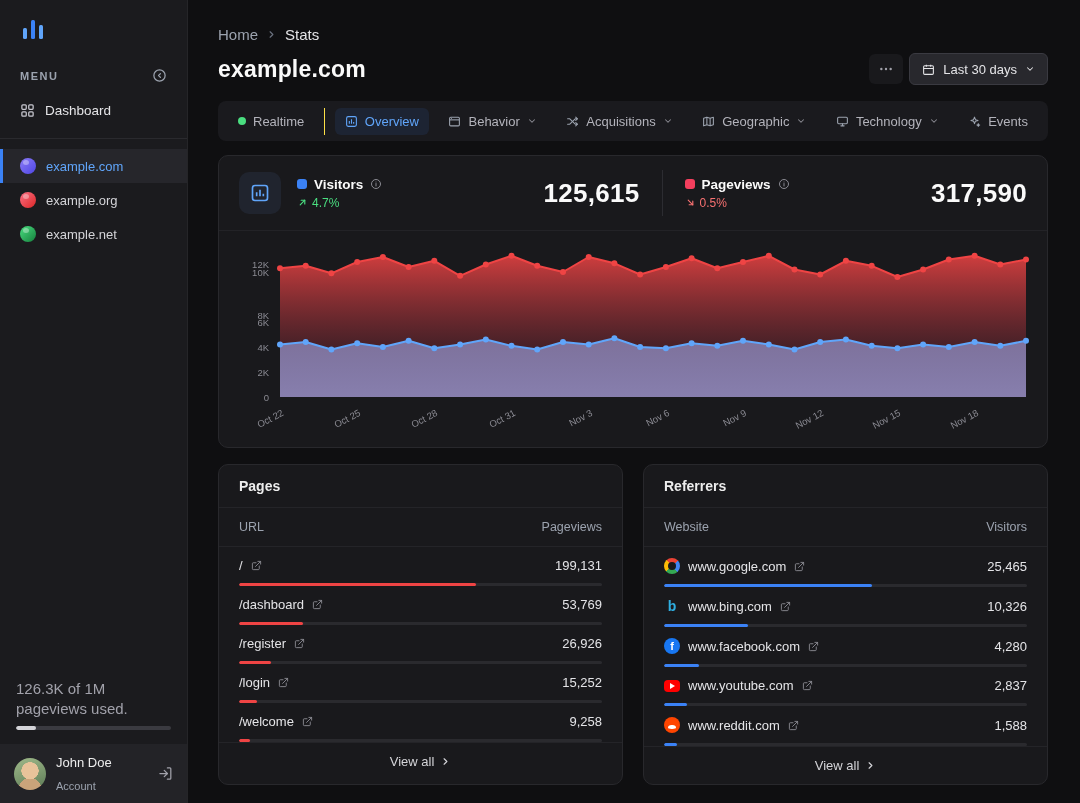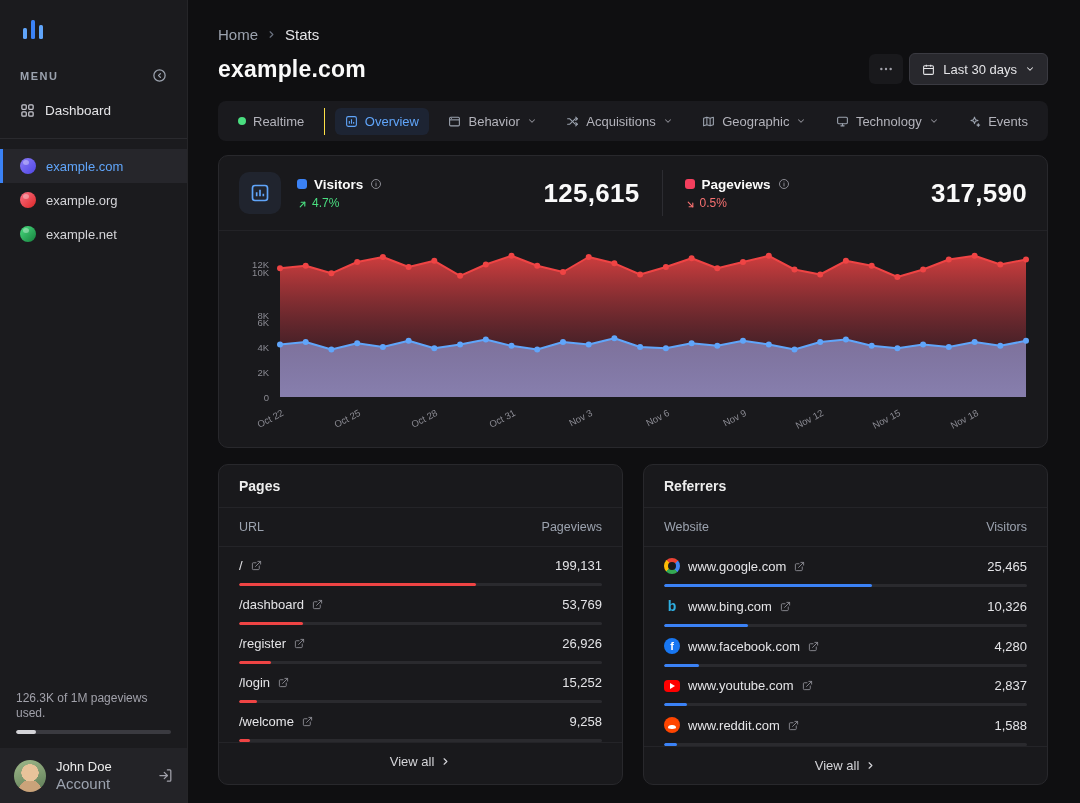--- a/index.html
+++ b/index.html
@@ -17,31 +17,31 @@
   .nav-icon{display:flex;color:#c9c9d1}
   .sidebar-divider{height:1px;background:#2a2a2e;margin:10px 0}
   .site-item{display:flex;align-items:center;gap:10px;padding:9px 17px;font-size:13px;color:#d4d4d8;cursor:pointer;border-left:3px solid transparent}
   .site-item.active{background:#26262b;border-left-color:#3b82f6;color:#60a5fa}
   .site-fav{width:16px;height:16px;border-radius:50%;position:relative;flex:none}
   .site-fav::after{content:'';position:absolute;left:3px;top:2px;width:6px;height:5px;background:rgba(255,255,255,.35);border-radius:50%}
   .sf-com{background:linear-gradient(135deg,#8b7bf7,#4f46e5)}
   .sf-net{background:linear-gradient(135deg,#4ade80,#15803d)}
   .sf-org{background:linear-gradient(135deg,#fb7185,#dc2626)}
   .sidebar-spacer{flex:1}
-  .usage{padding:0 16px;font-size:12px;color:#a1a1aa;line-height:1.3}
+  .usage{padding:0 16px;font-size:15px;color:#a1a1aa;line-height:1.3}
   .usage-track{height:4px;background:#3a3a40;border-radius:2px;margin:8px 0 14px;overflow:hidden}
   .usage-fill{height:100%;background:#d4d4d8;border-radius:2px}
   .user-card{background:#232327;display:flex;align-items:center;gap:10px;padding:11px 14px;cursor:pointer}
   .avatar{width:32px;height:32px;border-radius:50%;flex:none;
     background:radial-gradient(circle at 50% 40%,#e8c39a 0 34%,transparent 35%),
                radial-gradient(circle at 50% 98%,#caa37a 0 32%,transparent 33%),
                linear-gradient(160deg,#9fb98a,#5c7a55)}
   .user-meta{flex:1;min-width:0}
   .user-name{font-size:13px;font-weight:400;color:#ededed}
-  .user-role{font-size:15px;color:#9ca3af;margin-top:1px}
+  .user-role{font-size:11px;color:#9ca3af;margin-top:10px}
   .logout{display:flex;color:#a1a1aa;cursor:pointer}
 
   
   .main{flex:1;padding:26px 32px 0 30px;display:flex;flex-direction:column;overflow:hidden}
   .breadcrumb{display:flex;align-items:center;gap:8px;font-size:15px;color:#9ca3af}
   .crumb{cursor:pointer}
   .crumb-sep{display:flex;color:#6b7280}
   .crumb-current{color:#e4e4e7}
   .title-row{display:flex;align-items:center;justify-content:space-between;margin-top:10px;height:32px}
   .page-title{font-size:23px;font-weight:700;color:#fafafa;letter-spacing:.2px}
@@ -61,21 +61,21 @@
 
   .card{background:#19191c;border:1px solid #28282c;border-radius:10px;overflow:hidden}
   .chart-card{margin-top:14px}
   .stat-header{display:flex;align-items:center;padding:14px 20px;border-bottom:1px solid #232327}
   .stat-tile{width:42px;height:42px;border:none;border-radius:10px;background:#20242e;display:flex;align-items:center;justify-content:center;color:#60a5fa;margin-right:16px;flex:none;cursor:pointer}
   .stat-half{flex:1;display:flex;align-items:center;min-width:0}
   .stat-labels{display:flex;flex-direction:column;gap:4px}
   .stat-name-row{display:flex;align-items:center;gap:7px;font-size:13.5px;font-weight:700;color:#fafafa}
   .swatch{width:10px;height:10px;border-radius:3px;display:inline-block}
   .info-icon{color:#8b8b93;display:flex;cursor:pointer}
-  .stat-trend{display:flex;align-items:flex-end;gap:4px;font-size:12px}
+  .stat-trend{display:flex;align-items:center;gap:4px;font-size:12px}
   .trend-up{color:#4ade80}
   .trend-down{color:#f87171}
   .stat-value{margin-left:auto;font-size:26px;font-weight:800;color:#fafafa;letter-spacing:.3px}
   .stat-divider{width:1px;height:46px;background:#2c2c31;margin:0 22px;flex:none}
 
   .chart-area{position:relative;height:204px;margin:8px 20px 4px 20px}
   .chart-svg{position:absolute;left:38px;top:8px}
   .y-axis{position:absolute;left:0;top:0;width:30px;height:100%}
   .y-tick{position:absolute;right:0;width:30px;text-align:right;font-size:9.5px;color:#8b8b93}
   .x-tick{position:absolute;font-size:9.5px;color:#8b8b93;width:48px;text-align:right;transform:rotate(-28deg);transform-origin:100% 0}

